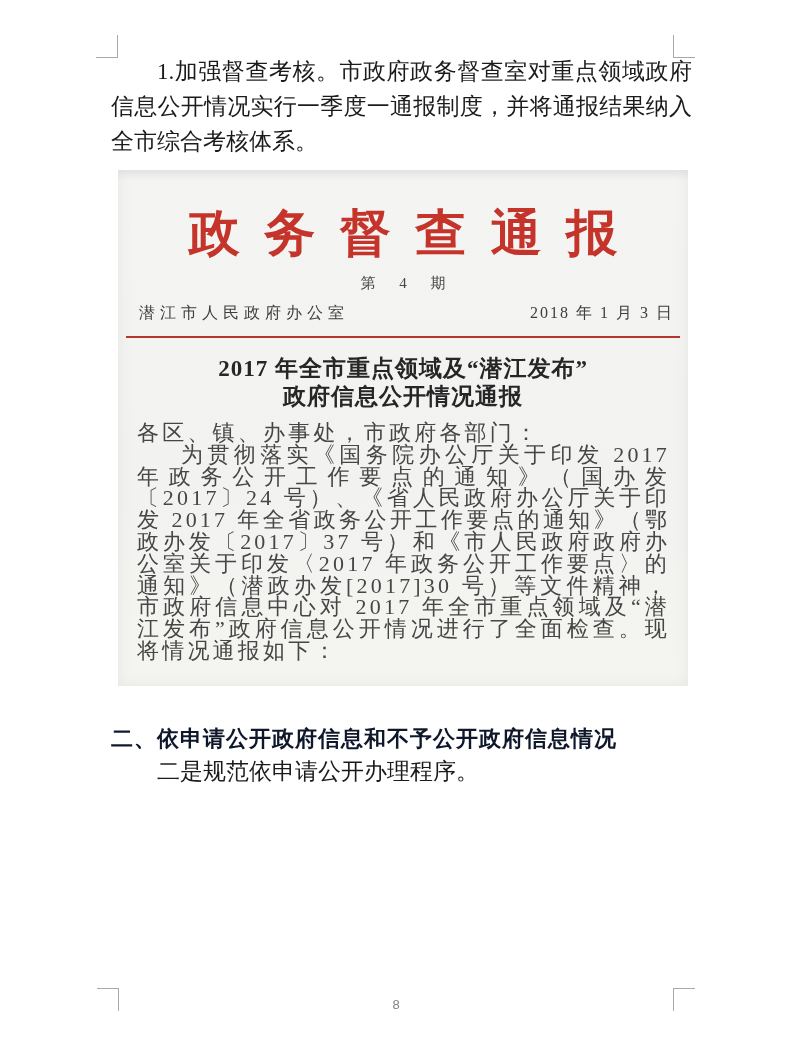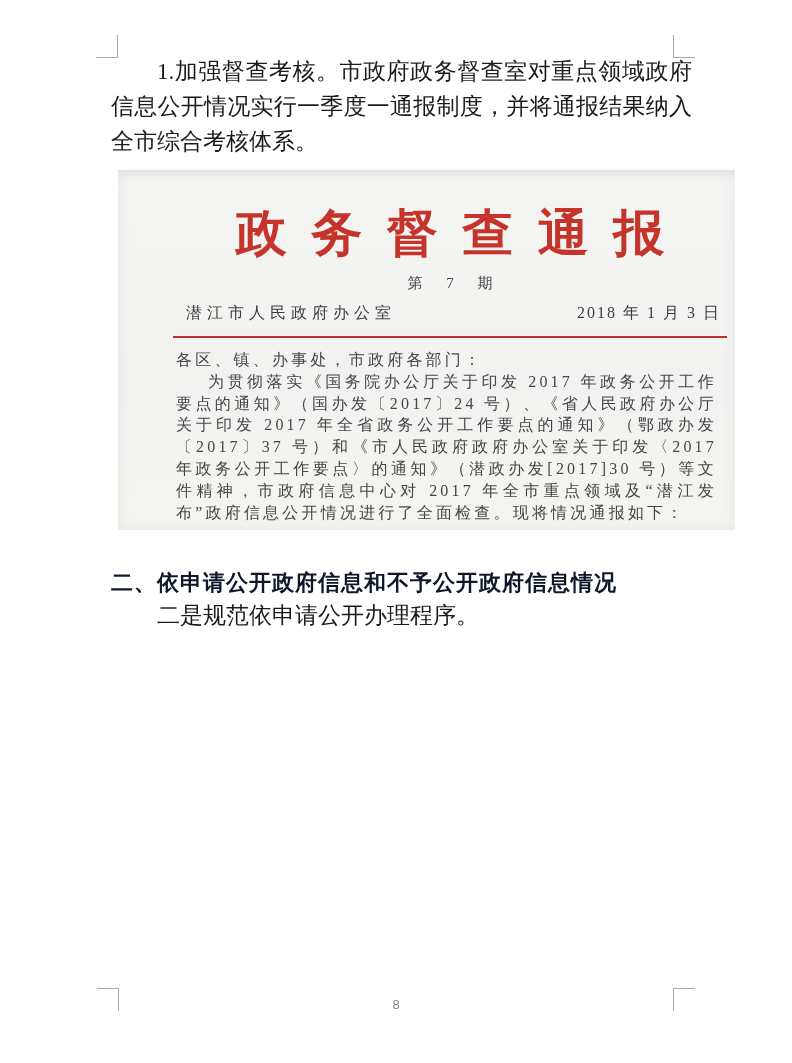--- a/index.html
+++ b/index.html
@@ -33,26 +33,25 @@
     font-family: "Liberation Sans", "DejaVu Sans", sans-serif;
     font-size: 22px;
     font-weight: bold;
     color: #0f172a;
     letter-spacing: 1px;
   }
   
   .scan {
     margin: 11px 0 0 7px;
     width: 570px;
-    height: 360px;
+    height: 516px;
     position: relative;
     background: linear-gradient(180deg, #e9e9e7 0px, #f4f4f2 10px, #f2f2f0 60%, #f4f4f1 100%);
     box-shadow: inset 0 0 14px rgba(120,120,115,0.10);
     overflow: hidden;
-    padding-left: 47px;
   }
   .masthead {
     margin-top: 36px;
     text-align: center;
     color: #c5342b;
     font-size: 50px;
     font-weight: bold;
     letter-spacing: 24px;
     padding-left: 24px;
     line-height: 54px;
@@ -81,22 +80,22 @@
   .scan-title {
     margin-top: 17px;
     text-align: center;
     font-weight: bold;
     font-size: 23px;
     line-height: 28px;
     color: #262626;
     letter-spacing: 1px;
   }
   .scan-body-wrap {
-    margin: 11px 18px 0 11px;
-    font-size: 16px;
+    margin: 11px 18px 0 19px;
+    font-size: 22px;
     line-height: 21.8px;
     letter-spacing: 3.2px;
     color: #464646;
     text-align: justify;
   }
   .scan-para { text-indent: 2em; }
   
   .page-number {
     position: absolute;
     left: 0; top: 997px;
@@ -116,26 +115,30 @@
   <div class="crop tr"></div>
   <div class="crop bl"></div>
   <div class="crop br"></div>
 
   <div class="content">
 
     <p class="para">1.加强督查考核。市政府政务督查室对重点领域政府信息公开情况实行一季度一通报制度，并将通报结果纳入全市综合考核体系。</p>
 
     <div class="scan">
       <div class="masthead">政务督查通报</div>
-      <div class="issue-no">第 7 期</div>
+      <div class="issue-no">第 4 期</div>
       <div class="issuer-row">
         <span class="issuer">潜江市人民政府办公室</span>
         <span class="date">2018 年 1 月 3 日</span>
       </div>
       <div class="red-rule"></div>
+      <div class="scan-title">
+        <div>2017 年全市重点领域及“潜江发布”</div>
+        <div>政府信息公开情况通报</div>
+      </div>
       <div class="scan-body-wrap">
         <div class="scan-salutation">各区、镇、办事处，市政府各部门：</div>
         <div class="scan-para">为贯彻落实《国务院办公厅关于印发 2017 年政务公开工作要点的通知》（国办发〔2017〕24 号）、《省人民政府办公厅关于印发 2017 年全省政务公开工作要点的通知》（鄂政办发〔2017〕37 号）和《市人民政府政府办公室关于印发〈2017 年政务公开工作要点〉的通知》（潜政办发[2017]30 号）等文件精神，市政府信息中心对 2017 年全市重点领域及“潜江发布”政府信息公开情况进行了全面检查。现将情况通报如下：</div>
       </div>
     </div>
 
     <div class="heading2">二、依申请公开政府信息和不予公开政府信息情况</div>
 
 
     <p class="para p2">二是规范依申请公开办理程序。</p>

